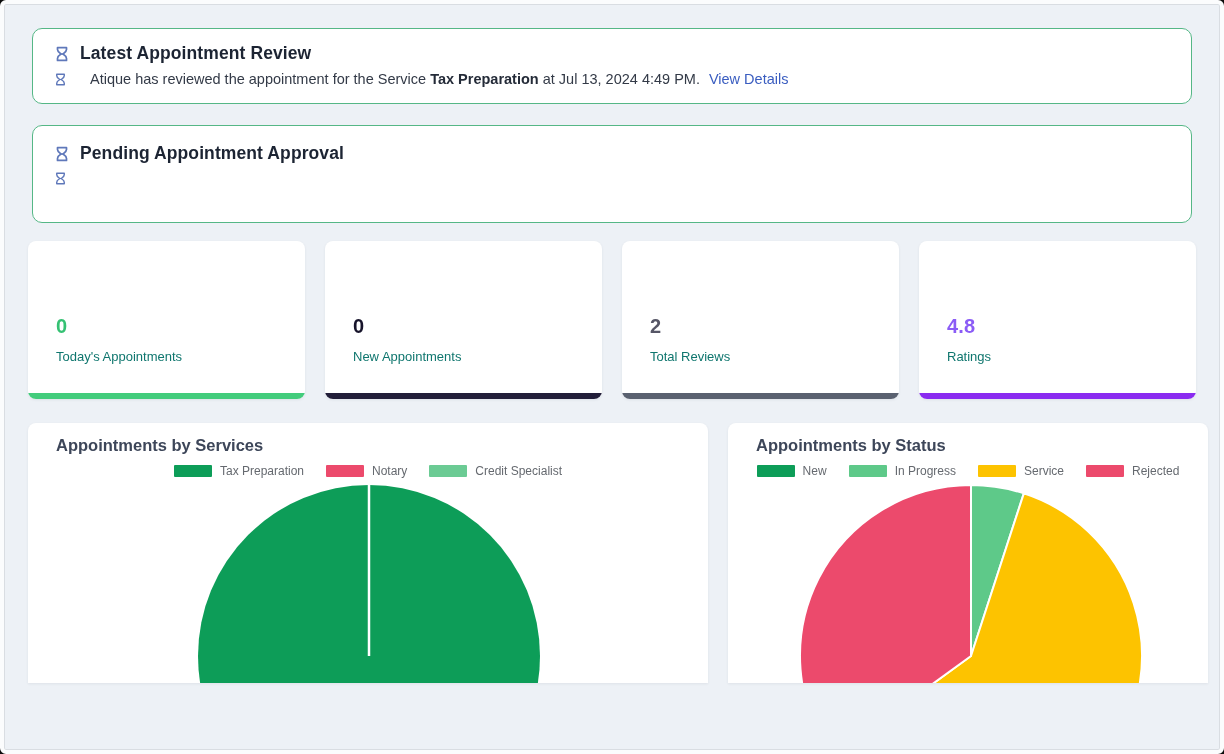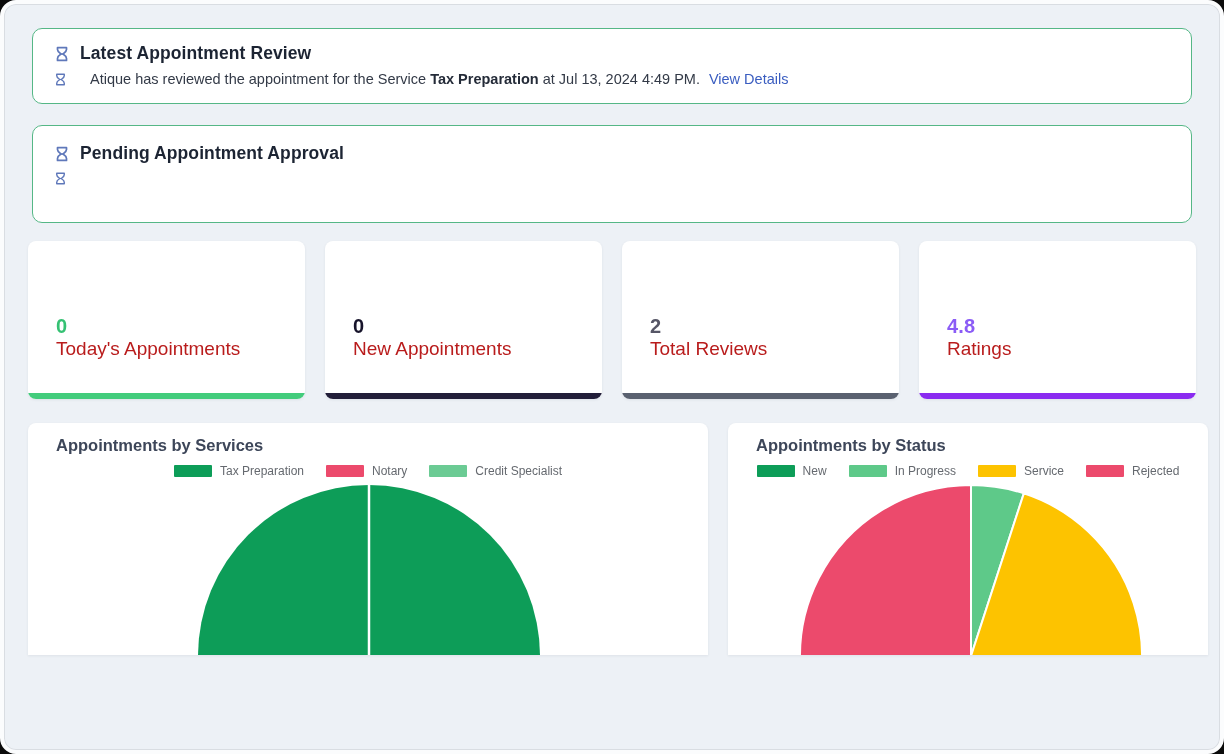--- a/index.html
+++ b/index.html
@@ -4,21 +4,21 @@
 <style>
   * { margin: 0; padding: 0; box-sizing: border-box; }
   html, body { background: #0b0b0b; }
   body {
     font-family: "Liberation Sans", "DejaVu Sans", sans-serif;
     width: 1224px; height: 754px; overflow: hidden;
   }
   .screen {
     width: 1224px; height: 754px;
     background: var(--page-bg, #edf1f6);
-    border-radius: 16px;
+    border-radius: 6px;
     border: 4px solid #fbfcfd;
     box-shadow: inset 0 0 0 1px #d9dde2;
     overflow: hidden;
     position: relative;
   }
   
   .banner {
     margin: 0 28px;
     background: var(--card-bg, #fff);
     border: 1.5px solid var(--banner-border, #55b786);
@@ -48,36 +48,36 @@
   .stat-card {
     position: relative;
     background: var(--card-bg, #fff);
     border-radius: 8px;
     height: 158px;
     box-shadow: 0 1px 3px rgba(25, 39, 62, .07);
     padding: 74px 24px 0 28px;
     overflow: hidden;
   }
   .stat-value { font-size: 20px; font-weight: bold; letter-spacing: .2px; }
-  .stat-label { font-size: 19px; color: #b91c1c; }
+  .stat-label { margin-top: 11px; font-size: 13px; color: #0f766e; }
   .stat-bar { position: absolute; left: 0; right: 0; bottom: 0; height: 6px; }
   
   .charts-row {
     margin: 24px 24px 0 24px;
     display: grid; grid-template-columns: 680px 480px; gap: 20px;
     height: 324px;
   }
   .chart-card {
     position: relative;
     background: var(--card-bg, #fff);
     border-radius: 8px 8px 0 0;
     box-shadow: 0 1px 3px rgba(25, 39, 62, .07);
     padding-top: 13px;
     overflow: hidden;
-    height: 232px;
+    height: 260px;
   }
   .chart-title {
     margin-left: 28px;
     font-size: 16.5px; font-weight: bold; color: var(--chart-title-color, #3d4659);
     position: relative; z-index: 2;
   }
   .chart-legend {
     margin-top: 9px;
     display: flex; justify-content: center; align-items: center; gap: 22px;
     position: relative; z-index: 2;

